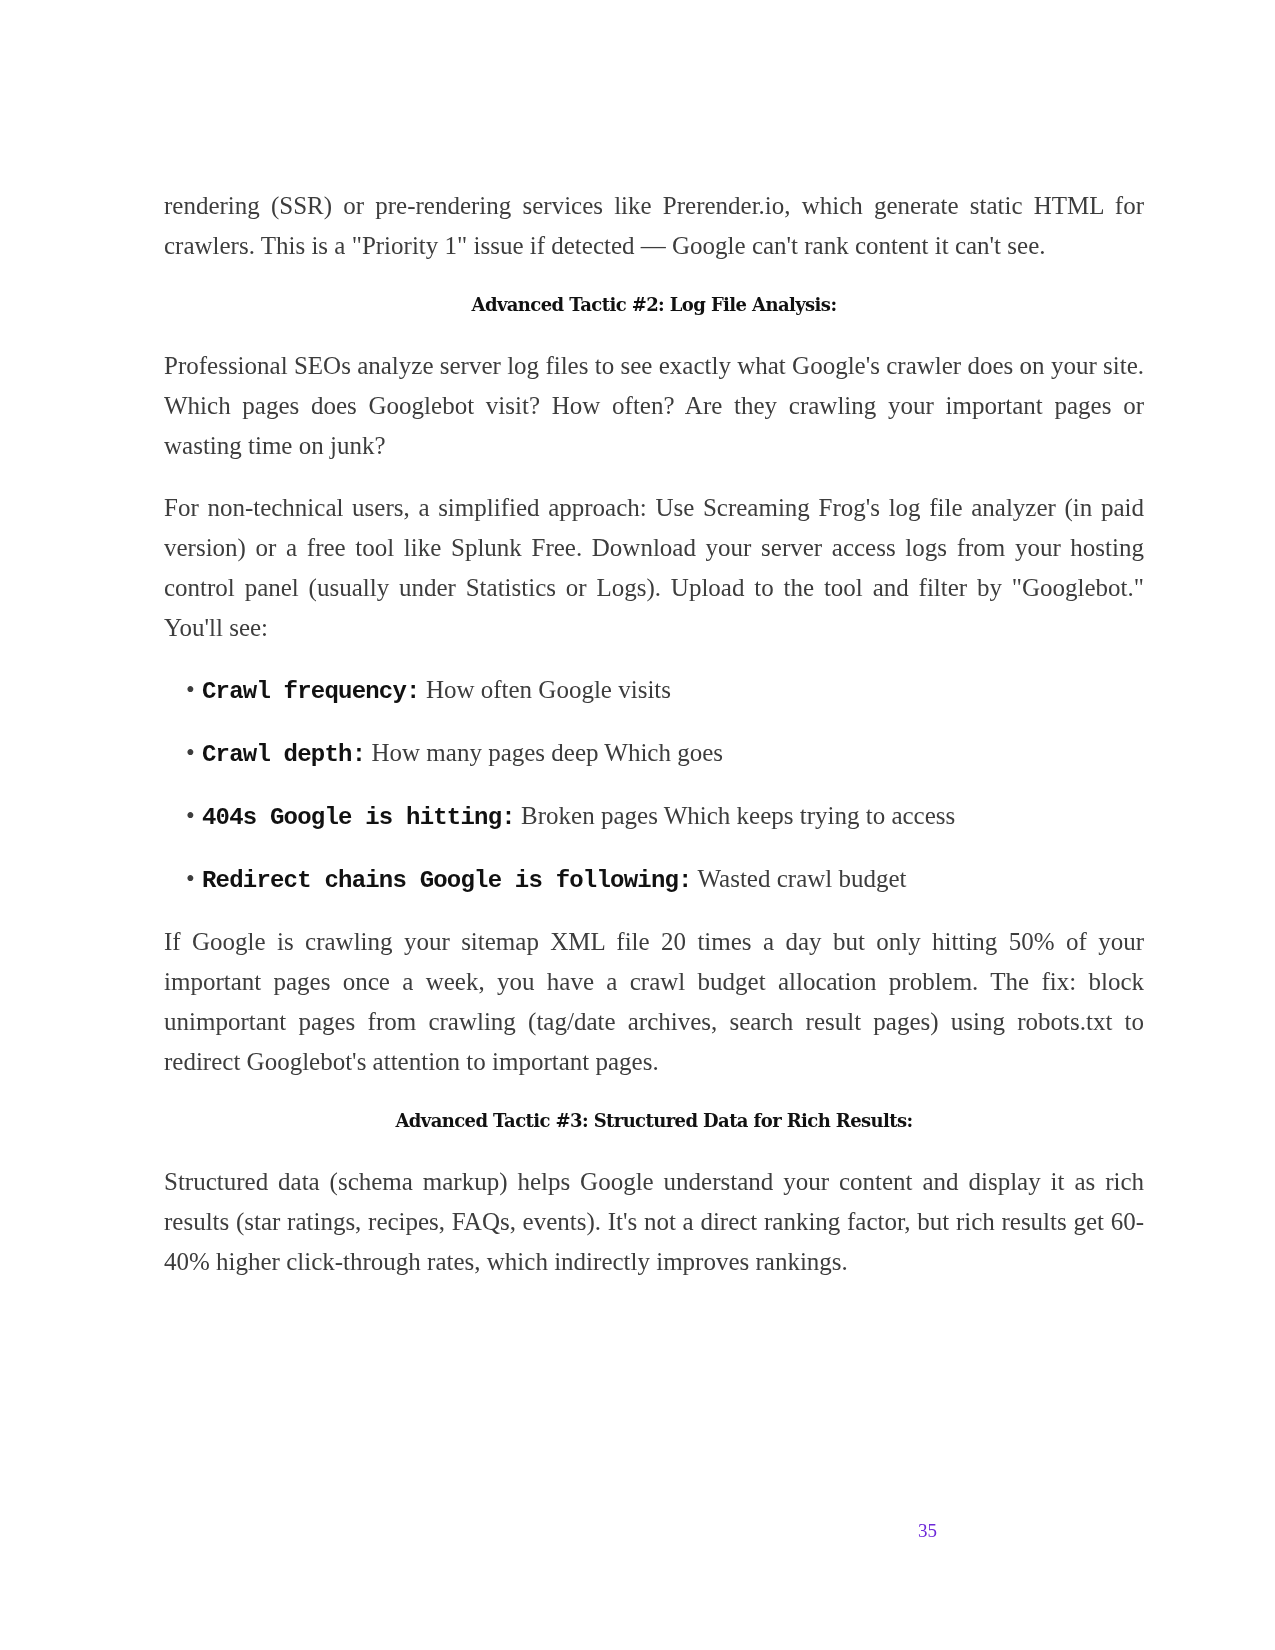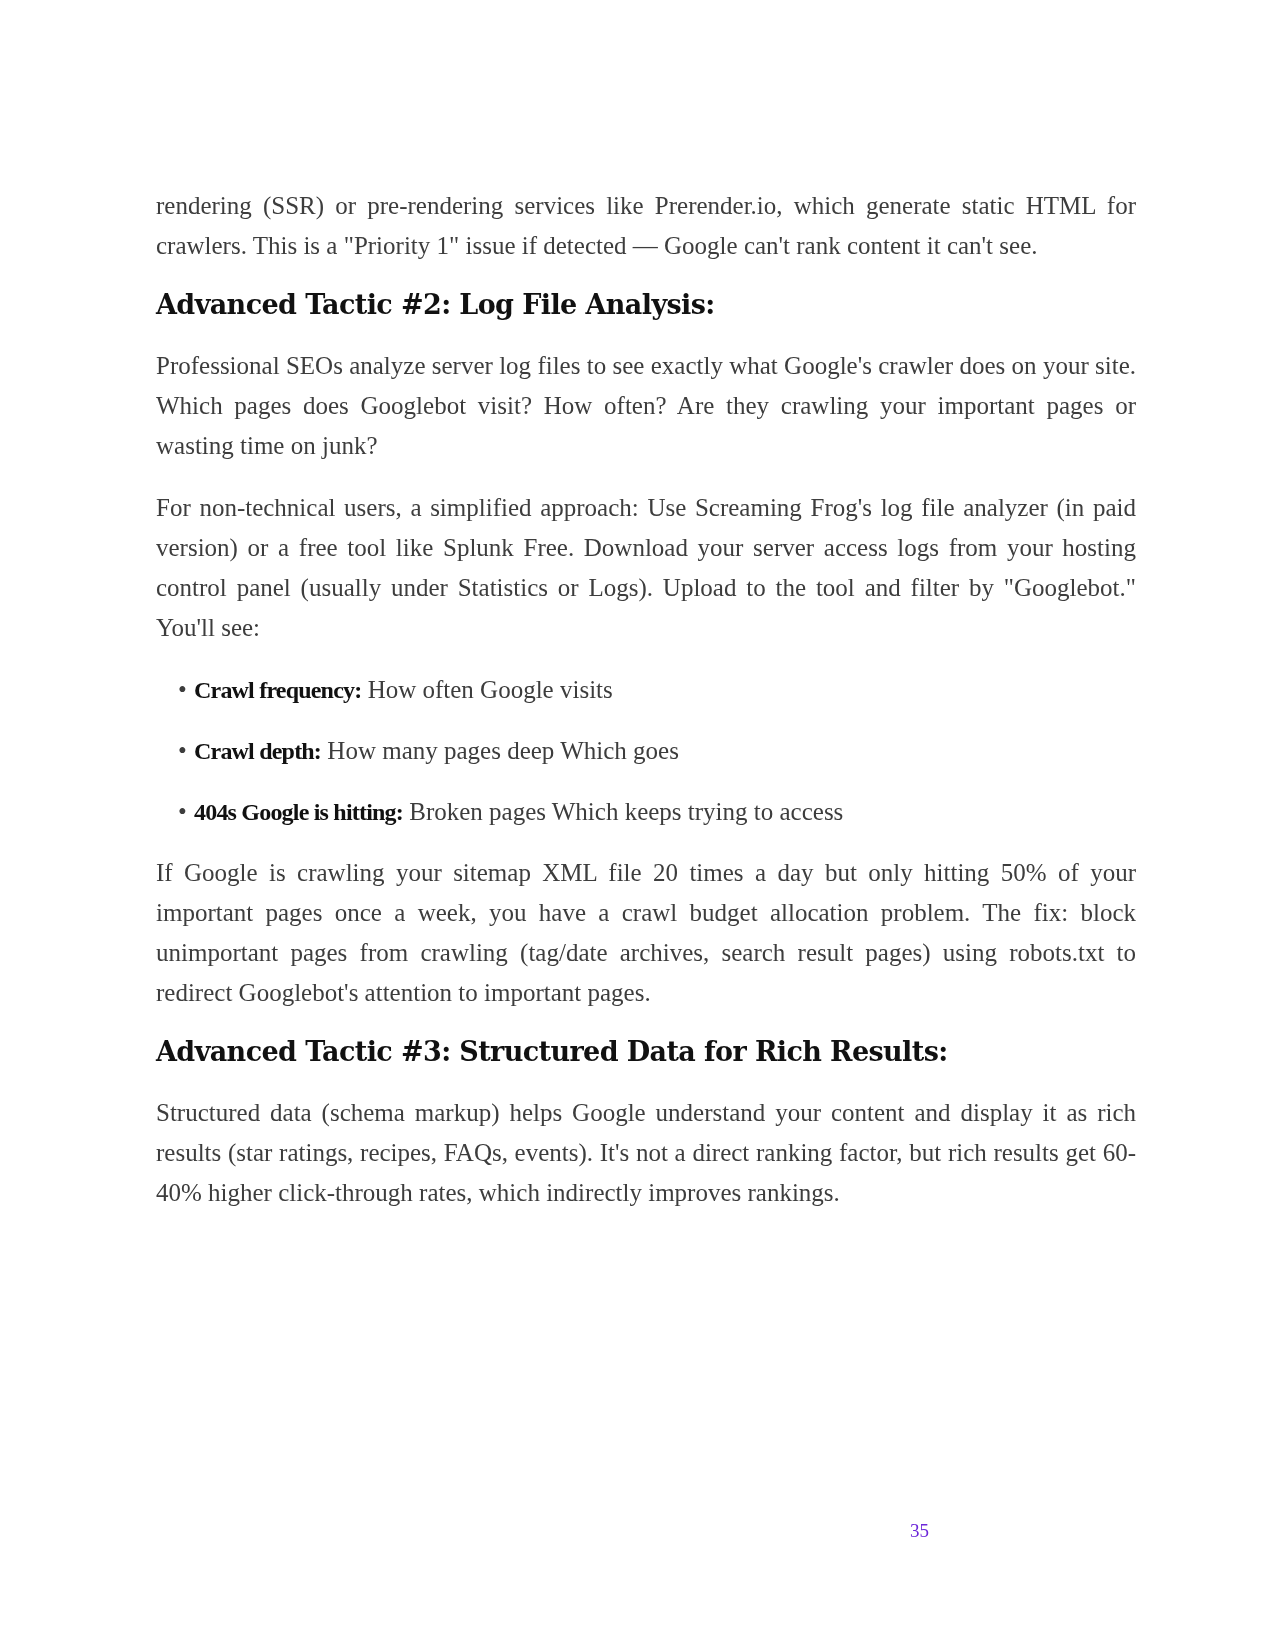--- a/index.html
+++ b/index.html
@@ -9,21 +9,21 @@
     }
     body {
       width: 1275px;
       height: 1650px;
       position: relative;
       overflow: hidden;
       font-family: "DejaVu Serif", "Liberation Serif", serif;
     }
     .page {
       position: absolute;
-      left: 8px; top: 0;
+      left: 16px; top: 0;
       width: 1069px;
       height: 1650px;
       background: #ffffff;
     }
     .content {
       position: absolute;
       left: 148px;
       top: 186px;
       width: 980px;
       font-family: "Liberation Serif", "DejaVu Serif", serif;
@@ -31,26 +31,27 @@
     }
     p.body {
       margin: 0 0 22px 0;
       font-size: 25px;
       line-height: 40px;
       text-align: justify;
       color: #3d3d3d;
     }
     h3.heading {
       margin: 4px 0 24px 0;
-      font-size: 27px;
+      font-size: 18px;
       line-height: 34px;
       font-weight: bold;
       color: #111111;
       font-family: "DejaVu Serif", "Liberation Serif", serif;
       letter-spacing: -0.6px;
+      text-align: center;
     }
     ul.bullets {
       list-style: none;
       margin: 0 0 16px 0;
       padding: 0 0 0 22px;
     }
     ul.bullets li {
       font-size: 25px;
       line-height: 40px;
       margin-bottom: 21px;
@@ -58,21 +59,21 @@
       white-space: nowrap;
     }
     ul.bullets li .dot {
       display: inline-block;
       width: 16px;
       color: #3d3d3d;
     }
     ul.bullets li .term {
       font-weight: bold;
       color: #111111;
-      font-family: Liberation Serif, serif;
+      font-family: Liberation Mono, monospace;
       letter-spacing: -0.8px;
       font-size: 24px;
     }
     .page-number {
       position: absolute;
       right: 148px;
       top: 1520px;
       font-size: 19px;
       color: #6d28d9;
       font-family: "Liberation Serif", "DejaVu Serif", serif;
@@ -94,20 +95,23 @@
     <ul class="bullets">
       <li>
         <span class="dot">•</span><span class="term">Crawl frequency:</span> <span>How often Google visits</span>
       </li>
       <li>
         <span class="dot">•</span><span class="term">Crawl depth:</span> <span>How many pages deep Which goes</span>
       </li>
       <li>
         <span class="dot">•</span><span class="term">404s Google is hitting:</span> <span>Broken pages Which keeps trying to access</span>
       </li>
+      <li>
+        <span class="dot">•</span><span class="term">Redirect chains Google is following:</span> <span>Wasted crawl budget</span>
+      </li>
     </ul>
 
     <p class="body">If Google is crawling your sitemap XML file 20 times a day but only hitting 50% of your important pages once a week, you have a crawl budget allocation problem. The fix: block unimportant pages from crawling (tag/date archives, search result pages) using robots.txt to redirect Googlebot's attention to important pages.</p>
 
     <h3 class="heading">Advanced Tactic #3: Structured Data for Rich Results:</h3>
 
     <p class="body">Structured data (schema markup) helps Google understand your content and display it as rich results (star ratings, recipes, FAQs, events). It's not a direct ranking factor, but rich results get 60-40% higher click-through rates, which indirectly improves rankings.</p>
   </div>
 
   <div class="page-number">35</div>

